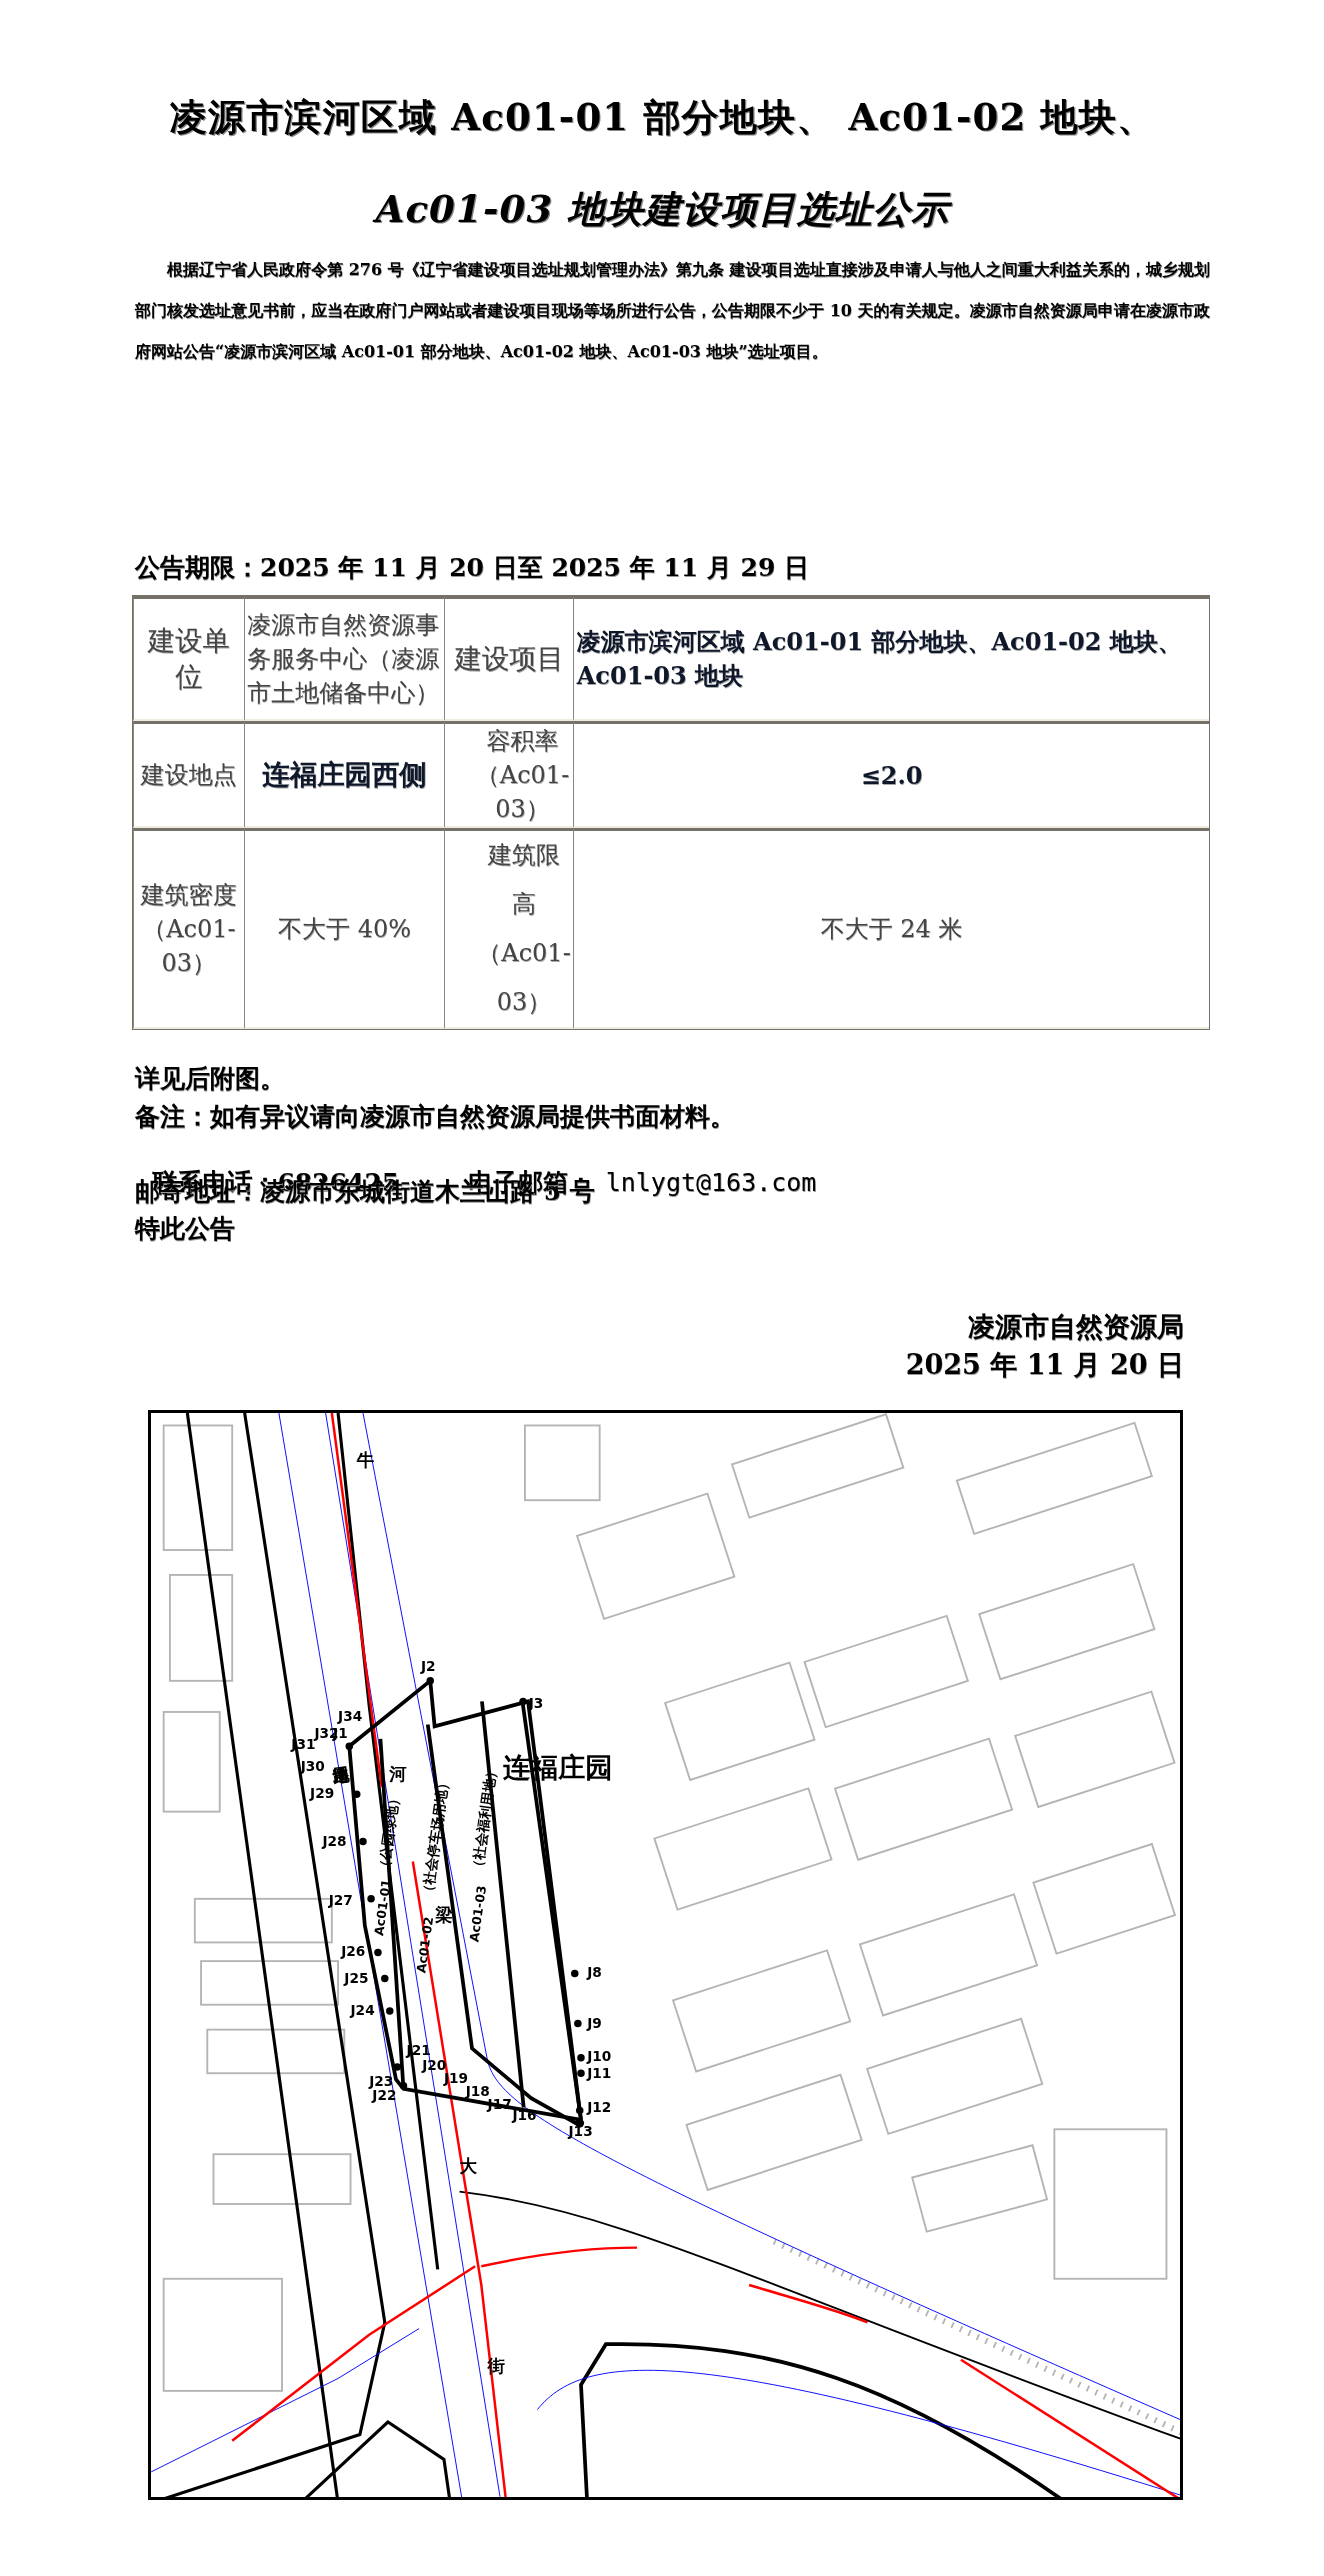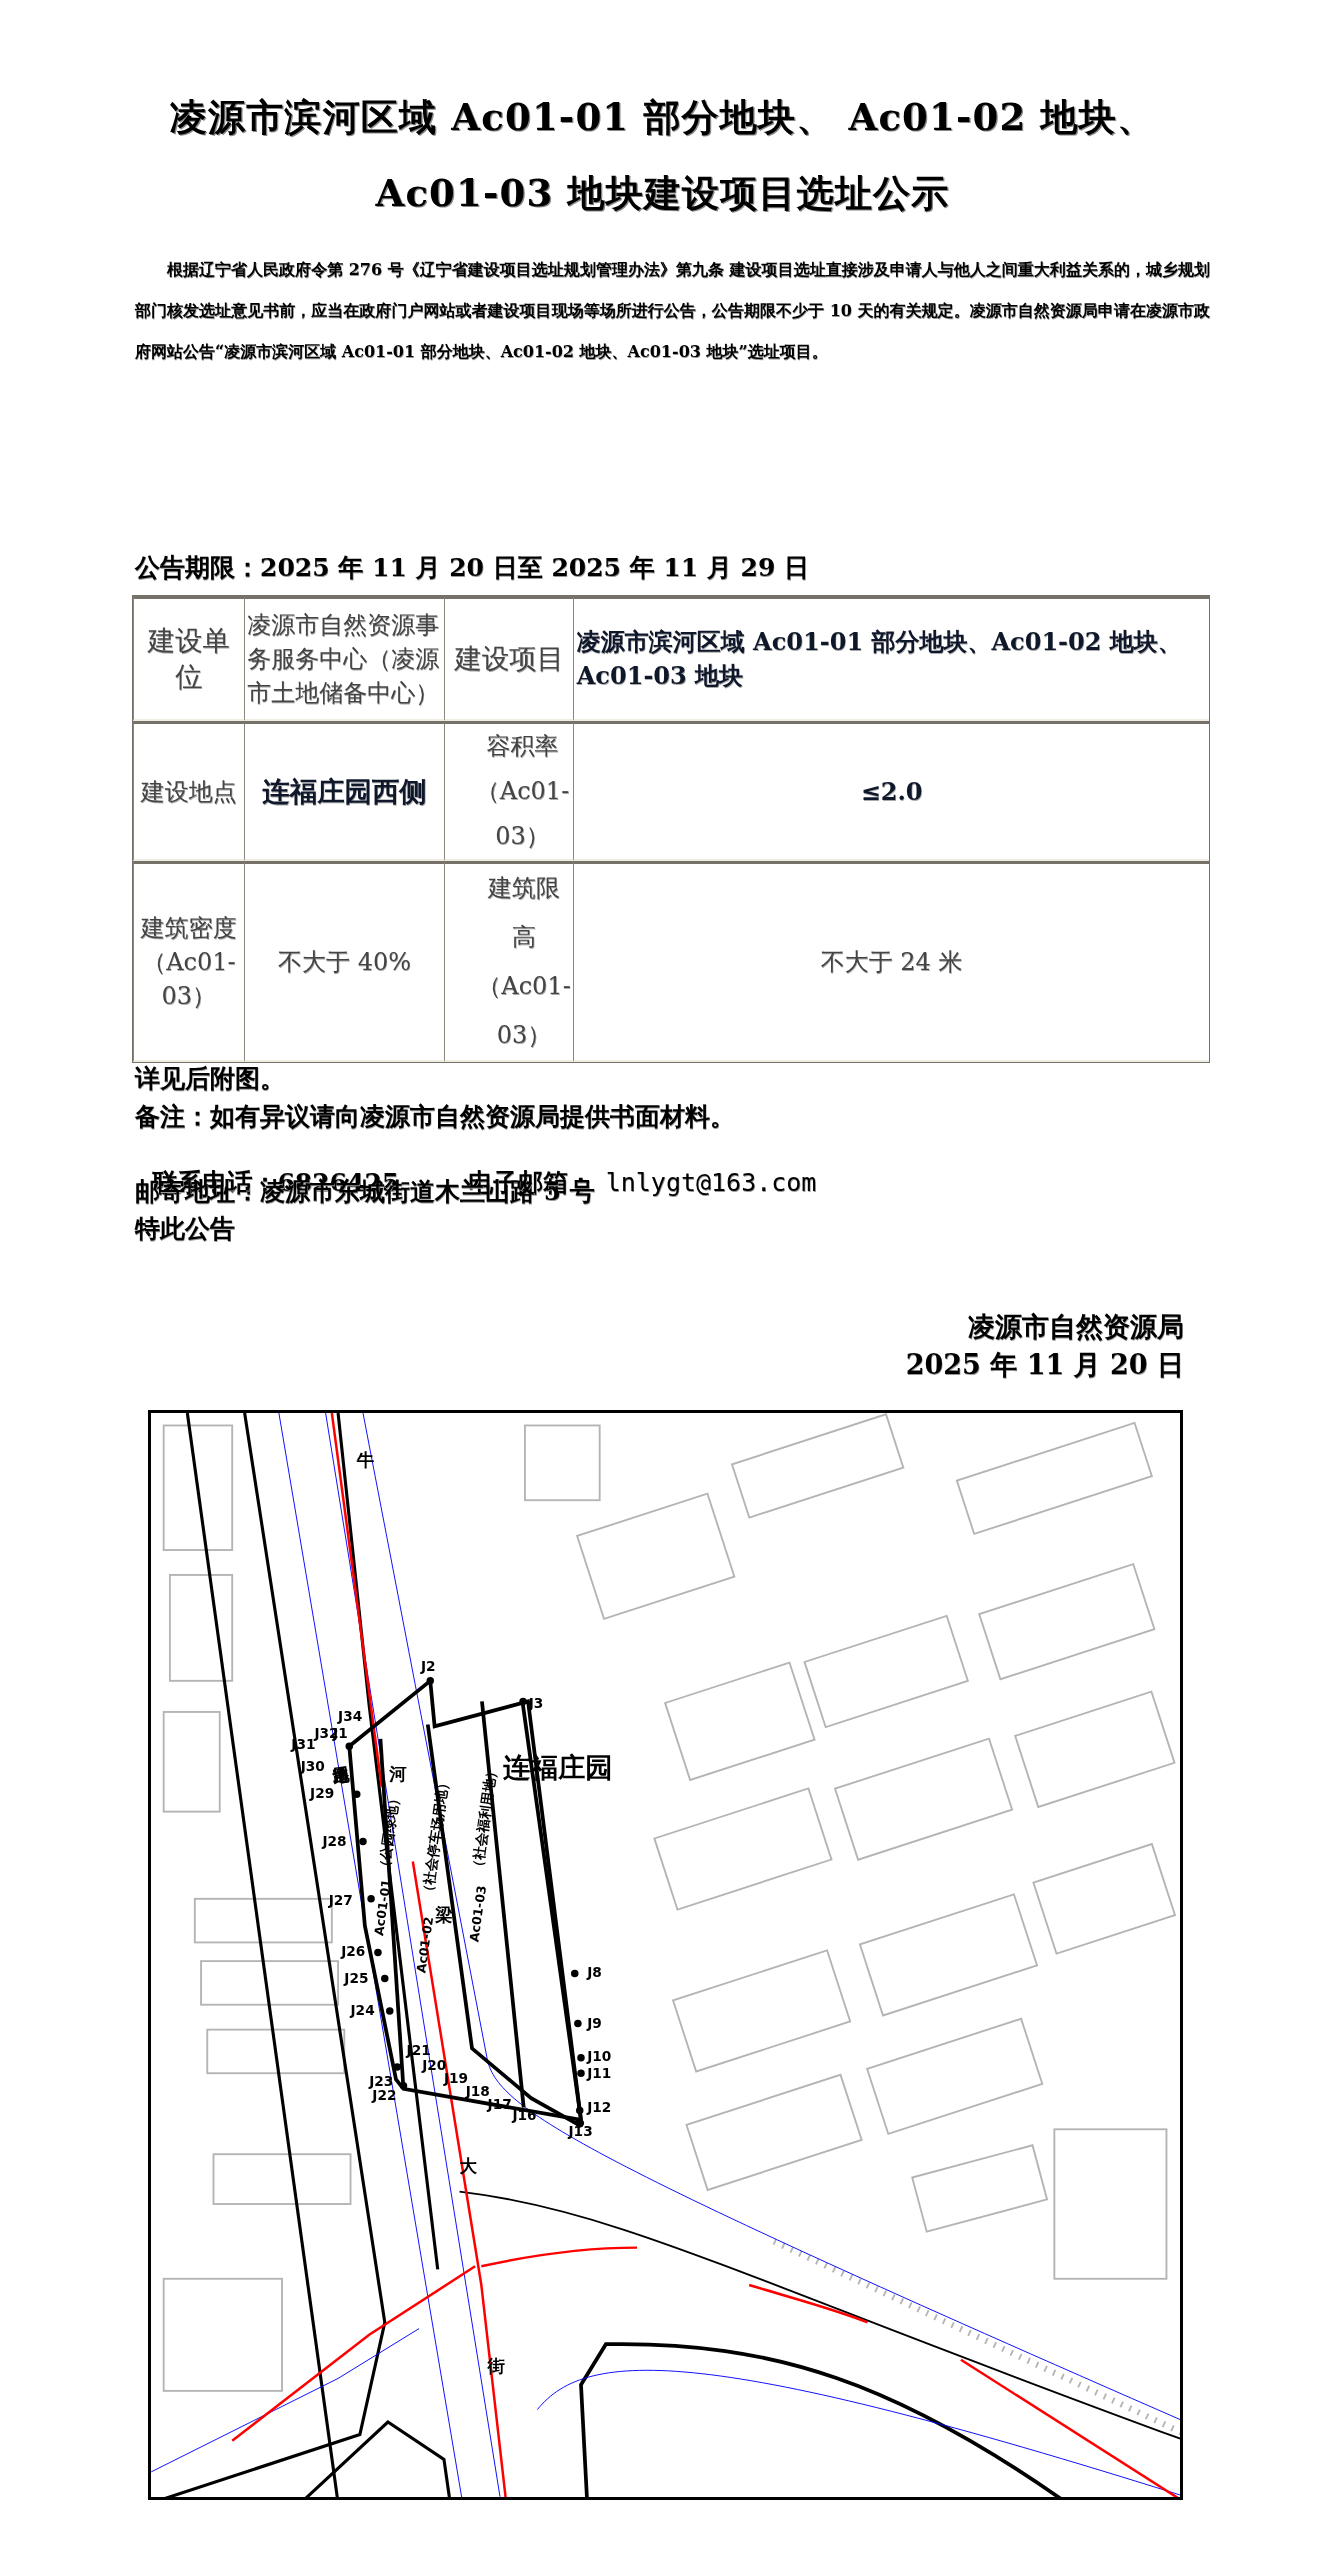--- a/index.html
+++ b/index.html
@@ -47,38 +47,38 @@
       position: absolute; left: 148px; top: 1410px; width: 1035px; height: 1090px;
       border: 3.7px solid #000; box-sizing: border-box; background: #fff; overflow: hidden;
     }
     .map svg { position: absolute; left: 0; top: 0; }
     .maplbl { font-family: "DejaVu Sans", sans-serif; font-weight: bold; }
   </style>
 </head>
 <body>
 
 <div class="title" style="top:93px;">凌源市滨河区域 Ac01-01 部分地块、 Ac01-02 地块、</div>
-<div class="title" style="top:169px;">Ac01-03 地块建设项目选址公示</div>
+<div class="title" style="top:185px;font-style:italic;">Ac01-03 地块建设项目选址公示</div>
 
 <div class="para" style="top:249px;">根据辽宁省人民政府令第 276 号《辽宁省建设项目选址规划管理办法》第九条 建设项目选址直接涉及申请人与他人之间重大利益关系的，城乡规划部门核发选址意见书前，应当在政府门户网站或者建设项目现场等场所进行公告，公告期限不少于 10 天的有关规定。凌源市自然资源局申请在凌源市政府网站公告“凌源市滨河区域 Ac01-01 部分地块、Ac01-02 地块、Ac01-03 地块”选址项目。</div>
 
 <div class="period">公告期限：2025 年 11 月 20 日至 2025 年 11 月 29 日</div>
 
 <table class="info">
   <tbody>
       <tr style="height:125px;">
     <td class="c1" style="font-size:27.4px;">建设单位</td>
     <td class="c2 lft">凌源市自然资源事务服务中心（凌源市土地储备中心）</td>
     <td class="c3" style="font-size:27.4px;">建设项目</td>
     <td class="c4 lft bold">凌源市滨河区域 Ac01-01 部分地块、Ac01-02 地块、Ac01-03 地块</td>
   </tr>
   <tr style="height:88px;">
     <td>建设地点</td>
     <td class="bold" style="font-size:27.4px;">连福庄园西侧</td>
-    <td style="line-height:45px;padding-left:29px;">容积率（Ac01-03）</td>
+    <td style="line-height:34px;padding-left:29px;">容积率（Ac01-03）</td>
     <td class="bold">≤2.0</td>
   </tr>
   <tr style="height:85px;">
     <td style="line-height:34px;">建筑密度（Ac01-03）</td>
     <td>不大于 40%</td>
     <td style="line-height:49px;padding-left:32px;">建筑限高（Ac01-03）</td>
     <td>不大于 24 米</td>
   </tr>
 </tbody>
   </table>

